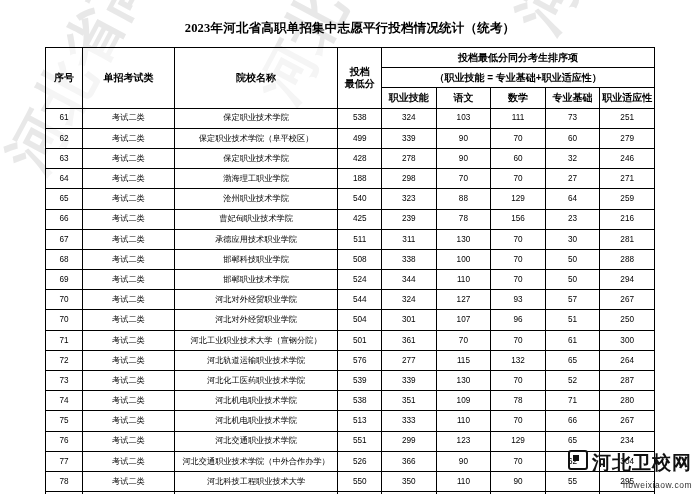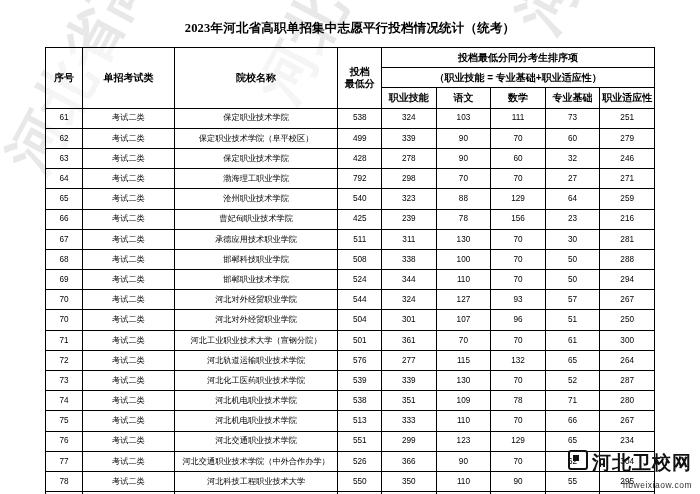--- a/index.html
+++ b/index.html
@@ -188,21 +188,21 @@
           <td>278</td>
           <td>90</td>
           <td>60</td>
           <td>32</td>
           <td>246</td>
         </tr>
         <tr>
           <td>64</td>
           <td>考试二类</td>
           <td class="school">渤海理工职业学院</td>
-          <td>792</td>
+          <td>188</td>
           <td>298</td>
           <td>70</td>
           <td>70</td>
           <td>27</td>
           <td>271</td>
         </tr>
         <tr>
           <td>65</td>
           <td>考试二类</td>
           <td class="school">沧州职业技术学院</td>

